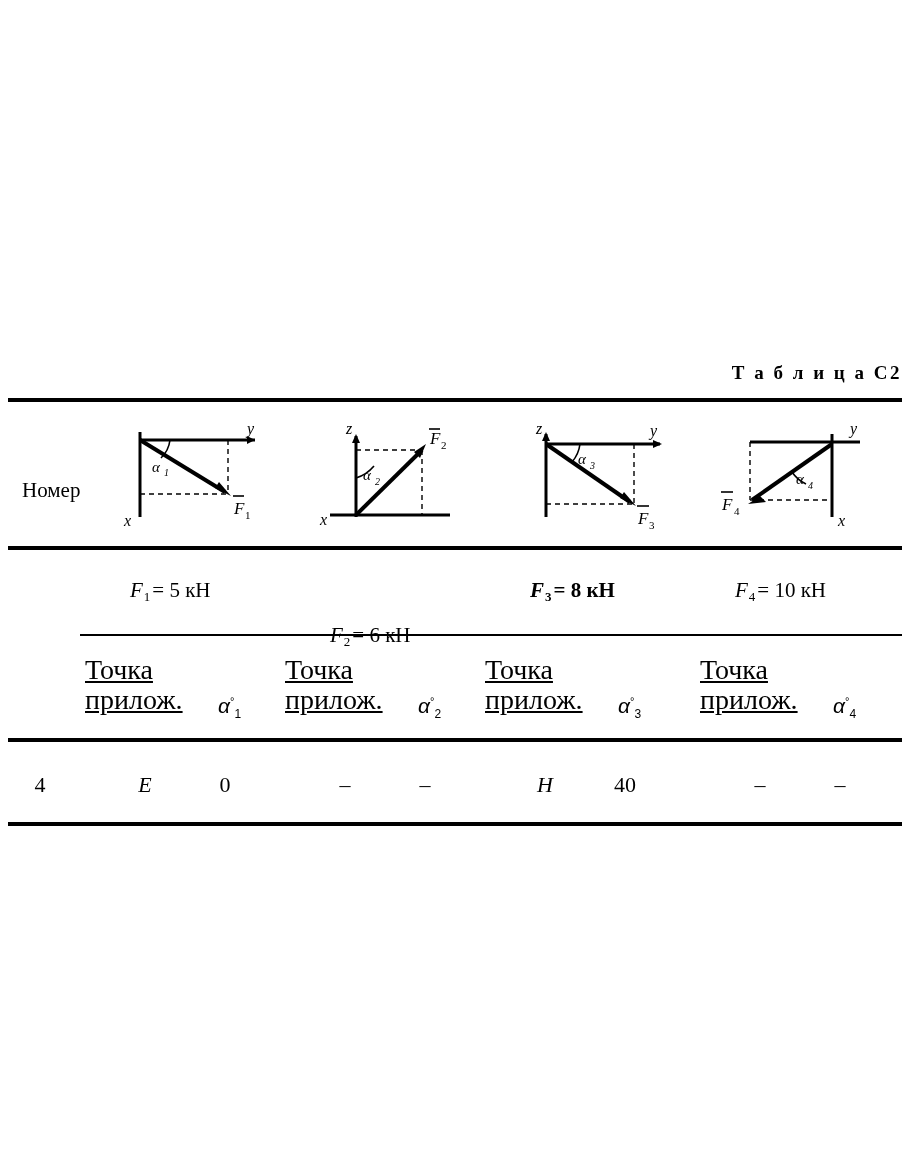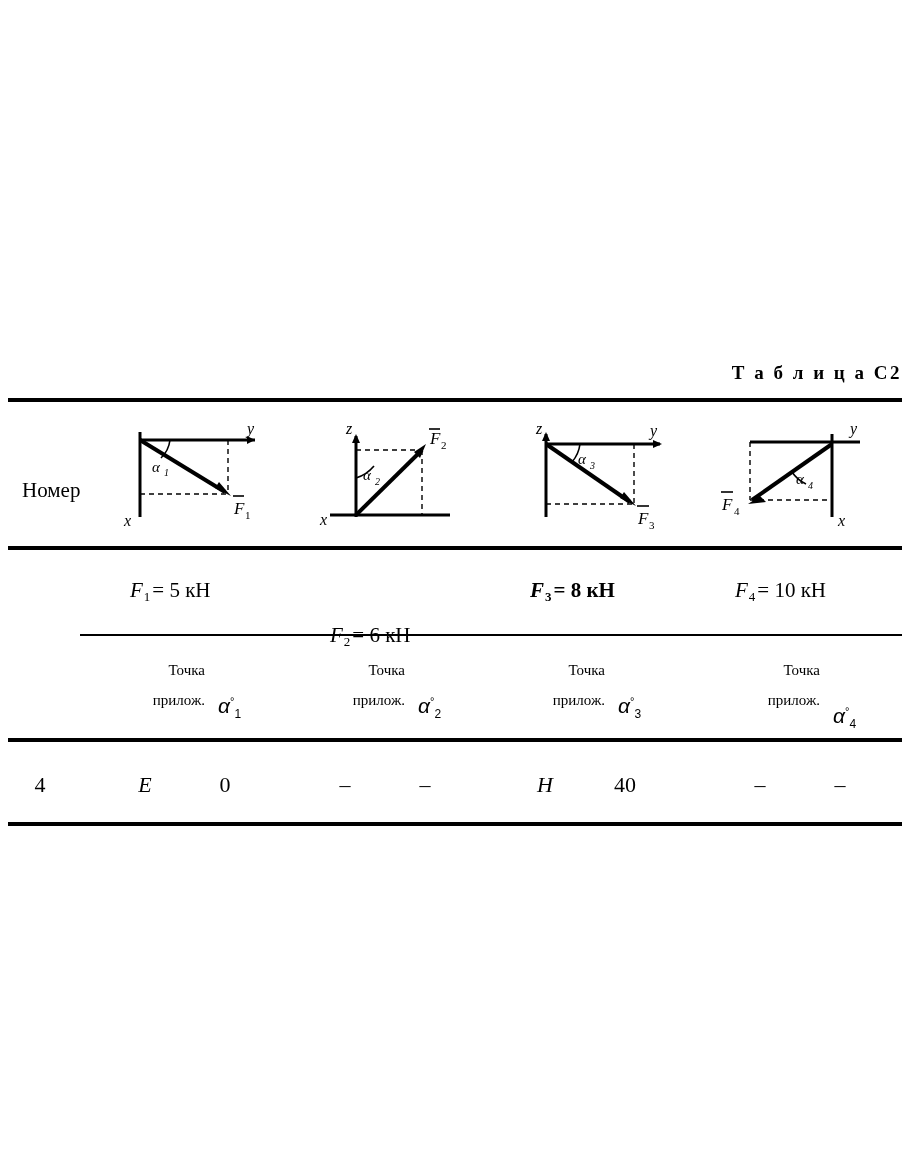--- a/index.html
+++ b/index.html
@@ -98,25 +98,26 @@
     left: 8px;
     top: 622px;
     font-size: 20px;
     line-height: 30px;
     font-family: "Liberation Serif", serif;
   }
   .nomer div { white-space: nowrap; }
 
   .hcell {
     position: absolute;
-    font-size: 15px;
-    font-family: "Liberation Serif", serif;
-    text-align: right;
+    font-size: 28px;
+    font-family: "Liberation Serif", serif;
+    text-align: left;
     line-height: 30px;
     white-space: nowrap;
+    text-decoration: underline;
   }
   .hcell .l2 { display: block; }
 
   #h-t1 { left: 85px;  top: 655px; width: 120px; }
   #h-t2 { left: 285px; top: 655px; width: 120px; }
   #h-t3 { left: 485px; top: 655px; width: 120px; }
   #h-t4 { left: 700px; top: 655px; width: 120px; }
 
   .alpha {
     position: absolute;
@@ -132,21 +133,21 @@
     vertical-align: 8px;
   }
   .alpha .sub {
     font-size: 12px;
     font-style: normal;
     vertical-align: -5px;
   }
   #a1 { left: 218px; }
   #a2 { left: 418px; }
   #a3 { left: 618px; }
-  #a4 { left: 833px; margin-top: 10px; }
+  #a4 { left: 833px; }
 
   
   .dcell {
     position: absolute;
     top: 772px;
     font-size: 22px;
     font-family: "Liberation Serif", serif;
     text-align: center;
     white-space: nowrap;
   }

